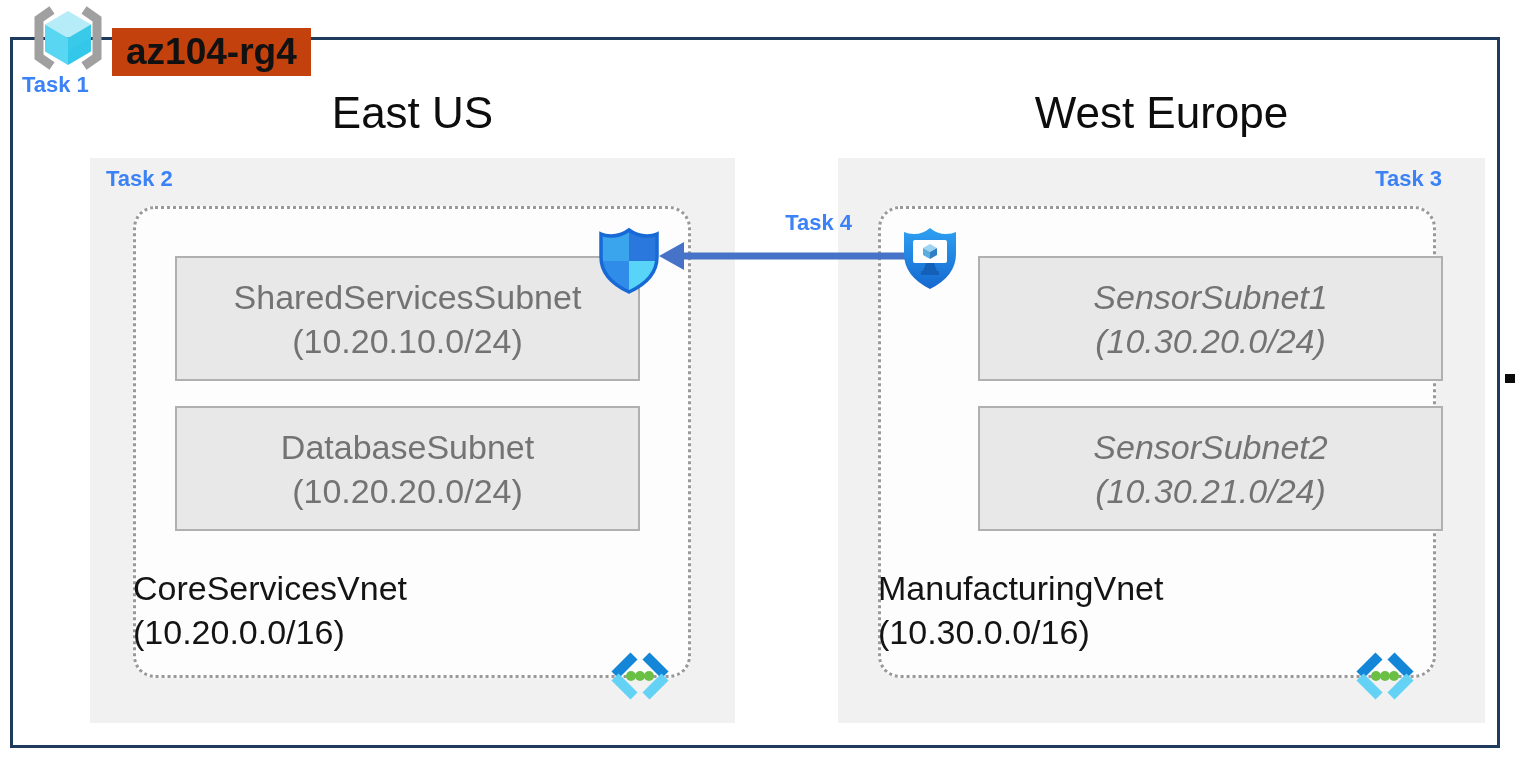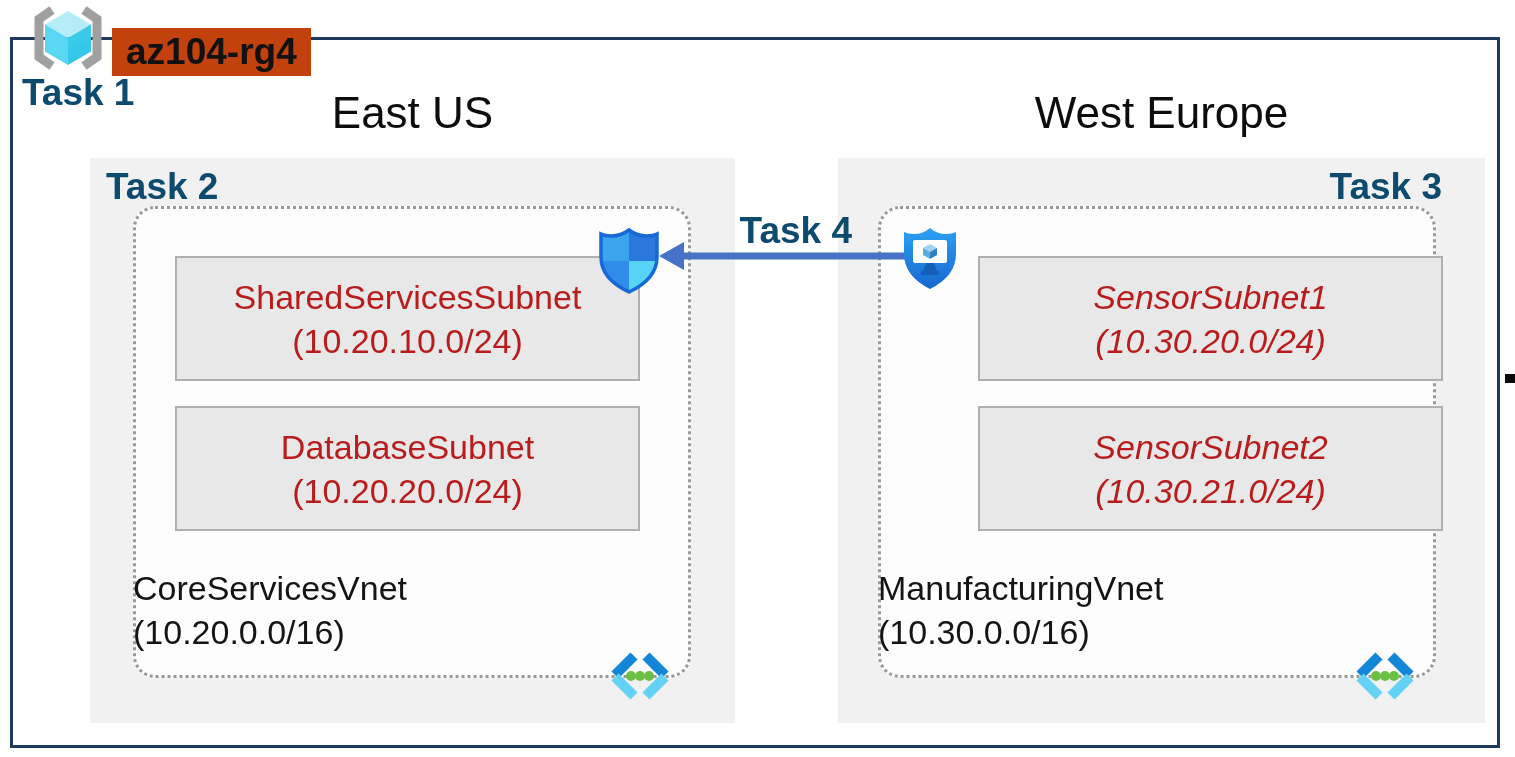--- a/index.html
+++ b/index.html
@@ -13,21 +13,21 @@
     left:10px;top:37px;width:1484px;height:705px;
     border:3px solid #1e3a5c;z-index:1;
   }
   .rg-title{
     left:112px;top:28px;height:48px;line-height:48px;
     padding:0 14px;background:#c2410c;z-index:3;
     font-size:37px;font-weight:bold;color:#111111;white-space:nowrap;
   }
   .rg-icon{left:26px;top:3px;z-index:4;}
   .task-label{
-    font-size:37px;font-weight:bold;color:#0c4a6e;z-index:5;white-space:nowrap;
+    font-size:22px;font-weight:bold;color:#3b82f6;z-index:5;white-space:nowrap;
   }
   .task1{left:22px;top:72px;}
   .region-title{
     top:88px;font-size:44px;color:#0d0d0d;text-align:center;z-index:2;white-space:nowrap;
   }
   .region-title.east{left:90px;width:645px;}
   .region-title.west{left:838px;width:647px;}
   .region-box{
     top:158px;height:565px;background:#f1f1f1;z-index:1;
   }
@@ -37,21 +37,21 @@
   .task3{left:838px;top:166px;width:604px;text-align:right;}
   .vnet-box{
     top:206px;height:466px;width:552px;background:#fdfdfd;
     border:3px dotted #999999;border-radius:22px;z-index:2;
   }
   .vnet-box.east{left:133px;}
   .vnet-box.west{left:878px;}
   .subnet{
     width:461px;height:121px;background:#e8e8e8;border:2px solid #b0b0b0;
     display:flex;flex-direction:column;align-items:center;justify-content:center;
-    z-index:3;font-size:34px;line-height:44px;color:#b91c1c;text-align:center;
+    z-index:3;font-size:34px;line-height:44px;color:#737373;text-align:center;
   }
   .subnet.east{left:175px;}
   .subnet.west{left:978px;font-style:italic;}
   .subnet.row1{top:256px;}
   .subnet.row2{top:406px;}
   .vnet-label{
     top:566px;width:552px;text-align:left;font-size:34px;line-height:44px;
     color:#141414;z-index:3;
   }
   .vnet-label.east{left:133px;}

